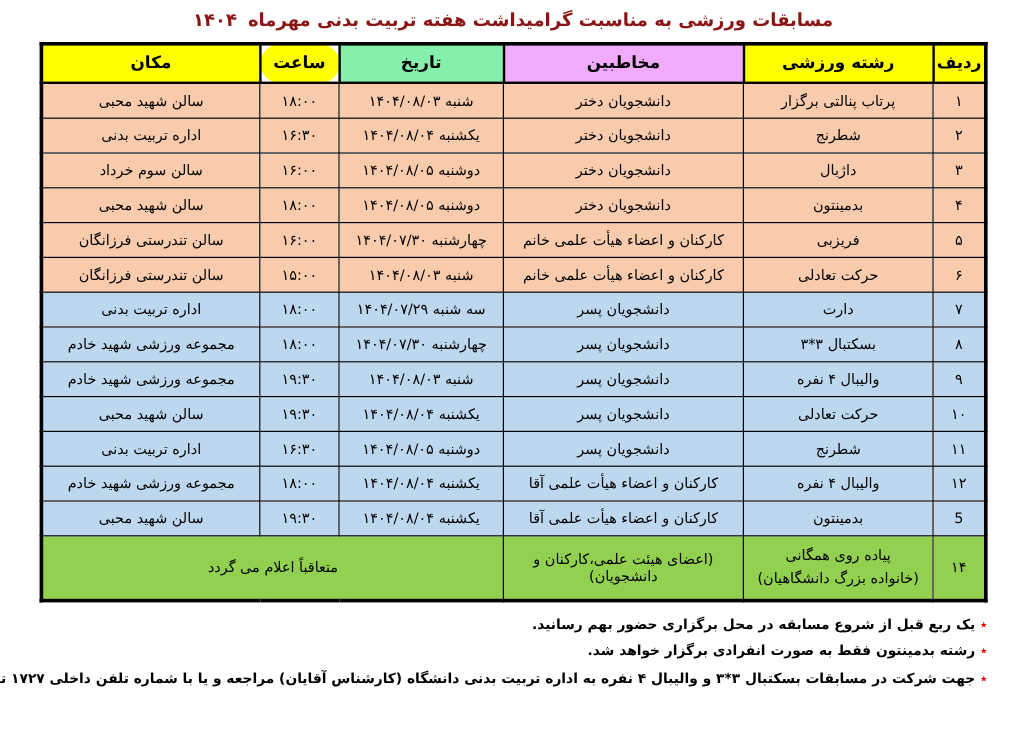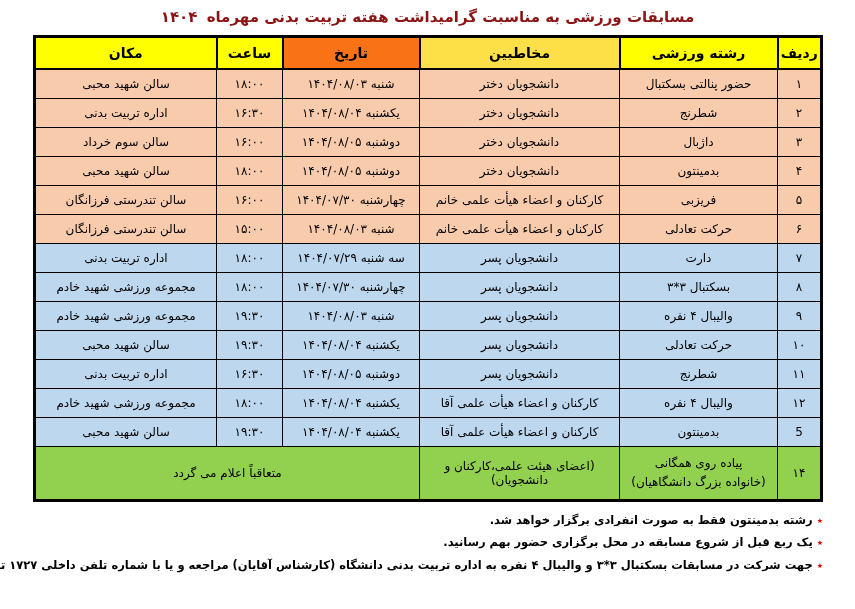--- a/index.html
+++ b/index.html
@@ -57,30 +57,30 @@
         <col class="col-sport">
         <col class="col-audience">
       <col class="col-date">
         <col class="col-time">
         <col class="col-location">
     </colgroup>
     <thead>
       <tr>
           <th style="background: rgb(255, 255, 0);">ردیف</th>
           <th style="background: rgb(255, 255, 0);">رشته ورزشی</th>
-          <th style="background: #fde047;">مخاطبین</th>
-          <th style="background: #f97316;">تاریخ</th>
-          <th style="background: rgb(255, 255, 0);">ساعت</th>
+          <th style="background: #f0abfc;">مخاطبین</th>
+          <th style="background: #86efac;">تاریخ</th>
+          <th style="background: rgb(255, 255, 0); border-radius: 17px;">ساعت</th>
           <th style="background: rgb(255, 255, 0);">مکان</th>
         </tr>
     </thead>
     <tbody>
         <tr class="group-women" style="background: rgb(248, 203, 173);">
           <td>۱</td>
-          <td>حضور پنالتی بسکتبال</td>
+          <td>پرتاب پنالتی برگزار</td>
           <td>دانشجویان دختر</td>
           <td>شنبه ۱۴۰۴/۰۸/۰۳</td>
           <td>۱۸:۰۰</td>
           <td>سالن شهید محبی</td>
         </tr>
         <tr class="group-women" style="background: rgb(248, 203, 173);">
           <td>۲</td>
           <td>شطرنج</td>
           <td>دانشجویان دختر</td>
           <td>یکشنبه ۱۴۰۴/۰۸/۰۴</td>
@@ -181,18 +181,18 @@
             <div>پیاده روی همگانی</div>
             <div>(خانواده بزرگ دانشگاهیان)</div>
           </td>
           <td>(اعضای هیئت علمی،کارکنان و دانشجویان)</td>
           <td colspan="3">متعاقباً اعلام می گردد</td>
         </tr>
       </tbody>
   </table>
 
   <div class="footnotes">
+      <div class="footnote"><span class="marker" style="color: rgb(224, 0, 0);">٭</span><span>یک ربع قبل از شروع مسابقه در محل برگزاری حضور بهم رسانید.</span></div>
       <div class="footnote"><span class="marker" style="color: rgb(224, 0, 0);">٭</span><span>رشته بدمینتون فقط به صورت انفرادی برگزار خواهد شد.</span></div>
-      <div class="footnote"><span class="marker" style="color: rgb(224, 0, 0);">٭</span><span>یک ربع قبل از شروع مسابقه در محل برگزاری حضور بهم رسانید.</span></div>
       <div class="footnote"><span class="marker" style="color: rgb(224, 0, 0);">٭</span><span>جهت شرکت در مسابقات بسکتبال ۳*۳ و والیبال ۴ نفره به اداره تربیت بدنی دانشگاه (کارشناس آقایان) مراجعه و یا با شماره تلفن داخلی ۱۷۲۷ تماس حاصل نمایید.</span></div>
     </div>
 
 </div>
 
 </body></html>

